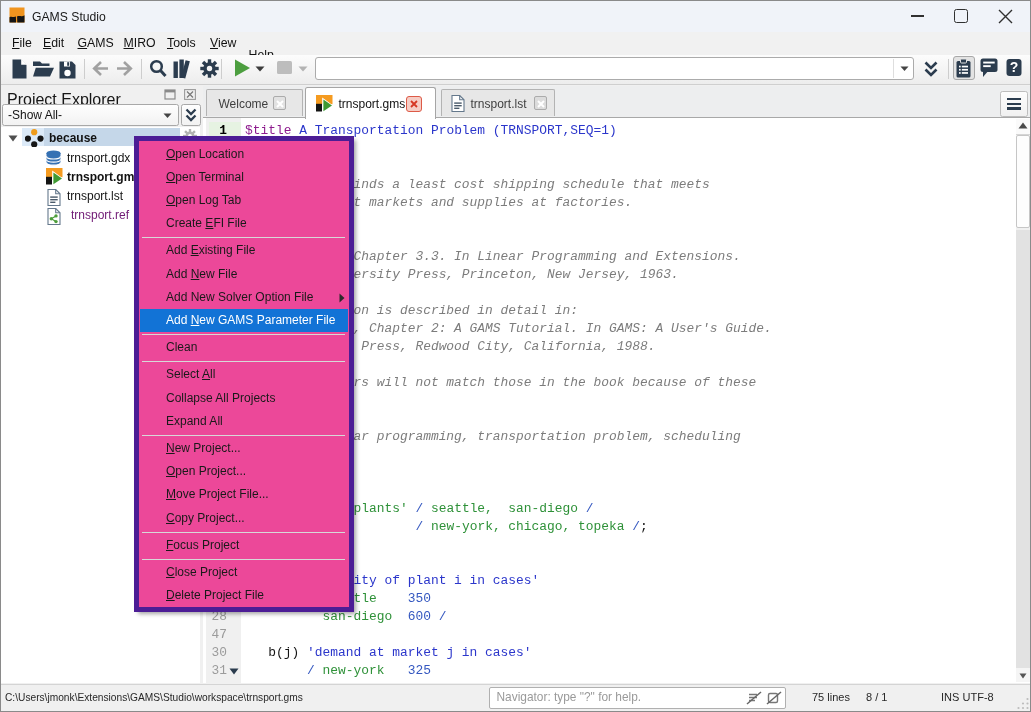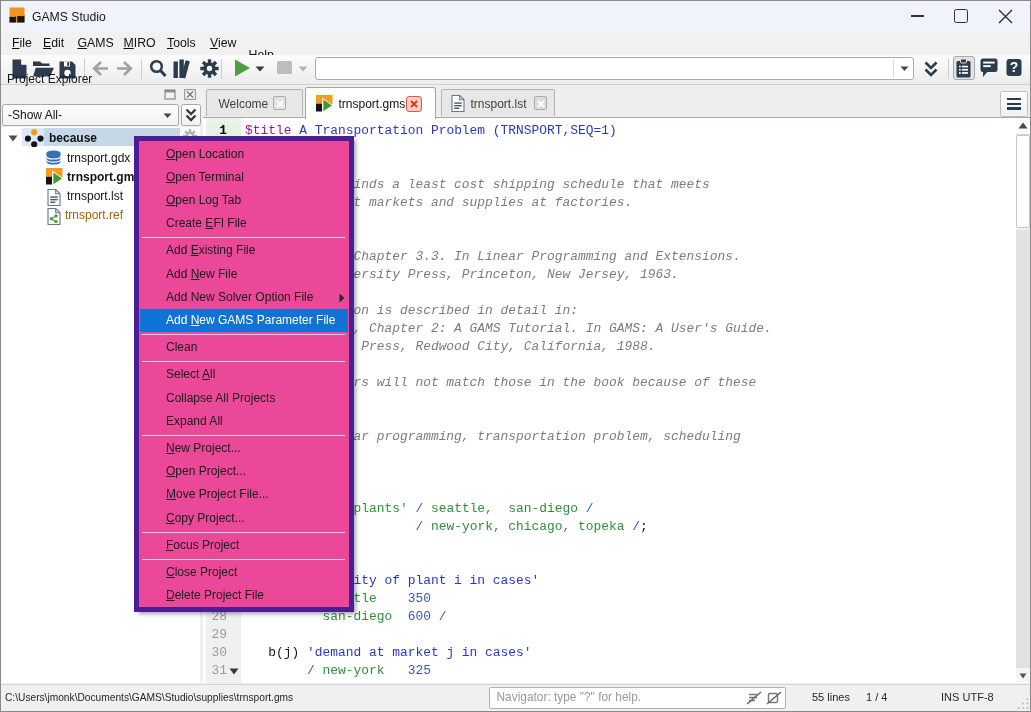--- a/index.html
+++ b/index.html
@@ -158,21 +158,21 @@
     <rect x="3.2" y="3.6" width="11.5" height="1.9" fill="#fff"></rect>
     <rect x="3.2" y="7.2" width="7.5" height="1.9" fill="#fff"></rect>
   </svg>
 
   <svg class="abs" style="left:1006px;top:58px" width="16" height="19" viewBox="0 0 16 19">
     <rect x="0.5" y="1" width="15" height="17" rx="3" fill="#2b3c4e"></rect>
     <text x="8" y="14.4" font-family="Liberation Sans,sans-serif" font-size="14" font-weight="bold" fill="#fff" text-anchor="middle">?</text>
   </svg>
 
   <div class="abs" style="left:1px;top:86px;width:199px;height:597px;background:#f0f0f0"></div>
-  <div class="txt" style="left:7px;top:72px;font-size:12px;color:#161616">Project Explorer</div>
+  <div class="txt" style="left:7px;top:91px;font-size:16px;color:#161616">Project Explorer</div>
 
   <svg class="abs" style="left:164px;top:89px" width="12" height="11" viewBox="0 0 12 11">
     <rect x="1" y="1" width="10" height="9" fill="none" stroke="#8a8a8a" stroke-width="1.2"></rect>
     <rect x="1" y="1" width="10" height="2.4" fill="#8a8a8a"></rect>
   </svg>
   <svg class="abs" style="left:183.5px;top:89px" width="12" height="11" viewBox="0 0 12 11">
     <rect x="0.6" y="0.6" width="10.8" height="9.8" fill="none" stroke="#9a9a9a" stroke-width="1.1"></rect>
     <path d="M3,2.5 L9,8.5 M9,2.5 L3,8.5" stroke="#7a7a7a" stroke-width="1.3" fill="none"></path>
   </svg>
 
@@ -246,21 +246,21 @@
   <div class="txt" style="left:67px;top:188.5px;font-size:12px;color:#141414">trnsport.lst</div>
 
   <svg class="abs" style="left:47px;top:208px" width="14" height="17" viewBox="0 0 14 17">
     <path d="M1,0.5 H8.7 L13,4.8 V16.5 H1 Z" fill="#fff" stroke="#64788c" stroke-width="1.1"></path>
     <path d="M8.7,0.5 V4.8 H13" fill="none" stroke="#64788c" stroke-width="1.1"></path>
     <path d="M4.3,10.8 L9,7.9 M4.3,10.8 L9,13.6" stroke="#4d9e3b" stroke-width="1.2" fill="none"></path>
     <circle cx="4.3" cy="10.8" r="1.7" fill="#4d9e3b"></circle>
     <circle cx="9" cy="7.9" r="1.7" fill="#4d9e3b"></circle>
     <circle cx="9" cy="13.6" r="1.7" fill="#4d9e3b"></circle>
   </svg>
-  <div class="txt" style="left:65px;top:207.5px;font-size:12px;color:#a16207">trnsport.ref</div>
+  <div class="txt" style="left:71px;top:207.5px;font-size:12px;color:#701a75">trnsport.ref</div>
 
   <div class="abs" style="left:203px;top:86px;width:828px;height:32.3px;background:#edeeef"></div>
   <div class="abs" style="left:203px;top:117.3px;width:828px;height:1px;background:#a8a8a8"></div>
 
   <div class="itab" style="left:206px;width:96.5px"></div>
   <div class="tabtxt" style="left:218.5px;top:91px">Welcome</div>
   <div class="cbox" style="left:272.5px;top:96px;width:13.5px;height:14px;background:#e2e2e2;border:1px solid #ababab"></div>
   <svg class="abs" style="left:275.5px;top:99.5px" width="8" height="8" viewBox="0 0 8 8">
     <path d="M1,1 L7,7 M7,1 L1,7" stroke="#ffffff" stroke-width="2" fill="none"></path>
   </svg>
@@ -321,21 +321,21 @@
     <div class="ln" style="top:445.5px">19</div>
   <div class="ln" style="top:463.5px">20</div>
     <div class="ln" style="top:481.5px">21</div>
   <div class="ln" style="top:499.5px">22</div>
     <div class="ln" style="top:517.5px">23</div>
   <div class="ln" style="top:535.5px">24</div>
     <div class="ln" style="top:553.5px">25</div>
   <div class="ln" style="top:571.5px">26</div>
     <div class="ln" style="top:589.5px">27</div>
   <div class="ln" style="top:607.5px">28</div>
-    <div class="ln" style="top:625.5px">29</div>
+    <div class="ln" style="top:625.5px">47</div>
   <div class="ln" style="top:643.5px">30</div>
     <div class="ln" style="top:661.5px">31</div>
 
   <svg class="abs" style="left:229px;top:667.5px" width="10" height="7" viewBox="0 0 10 7">
     <path d="M0.5,0.5 H9.5 L5,6.5 Z" fill="#2b3c4e"></path>
   </svg>
 
   <div class="cl" style="top:121.5px"><span class="dco">$title</span><span class="ti"> A Transportation Problem (TRNSPORT,SEQ=1)</span></div>
   <div class="cl" style="top:157.5px"><span class="dco">$onText</span></div>
   <div class="cl cm" style="top:175.5px">This problem finds a least cost shipping schedule that meets</div>
@@ -365,34 +365,34 @@
   <svg class="abs" style="left:1017.5px;top:122px" width="10" height="7" viewBox="0 0 10 7">
     <path d="M0.5,6.5 H9.5 L5,0.5 Z" fill="#4a4a4a"></path>
   </svg>
   <div class="abs" style="left:1016px;top:135px;width:13.5px;height:93px;background:#fdfdfd;border:1px solid #c6c6c6;border-radius:2px;box-sizing:border-box"></div>
   <div class="abs" style="left:1016px;top:668px;width:14px;height:14px;background:#f5f5f5"></div>
   <svg class="abs" style="left:1019px;top:672.5px" width="8" height="6" viewBox="0 0 8 6">
     <path d="M0.5,0.5 H7.5 L4,5.5 Z" fill="#555"></path>
   </svg>
 
   <div class="abs" style="left:0;top:683.5px;width:1031px;height:1px;background:#d4d4d4"></div>
-  <div class="st" style="left:5px;font-size:10.2px">C:\Users\jmonk\Documents\GAMS\Studio\supplies\trnsport.gms</div>
+  <div class="st" style="left:5px;font-size:10.2px">C:\Users\jmonk\Extensions\GAMS\Studio\workspace\trnsport.gms</div>
 
   <div class="abs" style="left:488.5px;top:686.5px;width:297px;height:22.5px;background:#fff;border:1px solid #b0b0b0;border-radius:2px;box-sizing:border-box"></div>
   <div class="st" style="left:496.5px;color:#9a9a9a;font-size:11.9px">Navigator: type "?" for help.</div>
   <svg class="abs" style="left:746px;top:691px" width="17" height="14" viewBox="0 0 17 14">
     <path d="M3,3.5 h8 M3,6.5 h8 M3,9.5 h6" stroke="#777" stroke-width="1.4" fill="none"></path>
     <path d="M1,13 L15,1" stroke="#666" stroke-width="1.5" fill="none"></path>
   </svg>
   <svg class="abs" style="left:766px;top:691px" width="17" height="14" viewBox="0 0 17 14">
     <rect x="2.5" y="2.5" width="9" height="9" rx="1.5" fill="none" stroke="#777" stroke-width="1.4"></rect>
     <path d="M1,13 L15,1" stroke="#666" stroke-width="1.5" fill="none"></path>
   </svg>
-  <div class="st" style="left:812px">55 lines</div>
-  <div class="st" style="left:866px">1 / 4</div>
+  <div class="st" style="left:812px">75 lines</div>
+  <div class="st" style="left:866px">8 / 1</div>
   <div class="st" style="left:941px">INS</div>
   <div class="st" style="left:962.5px">UTF-8</div>
 
   <svg class="abs" style="left:1015px;top:696px" width="15" height="15" viewBox="0 0 15 15">
     <g fill="#bdbdbd">
       <circle cx="12.5" cy="3" r="1.1"></circle>
       <circle cx="8" cy="7.5" r="1.1"></circle>
         <circle cx="12.5" cy="7.5" r="1.1"></circle>
       <circle cx="3.5" cy="12" r="1.1"></circle>
         <circle cx="8" cy="12" r="1.1"></circle>

